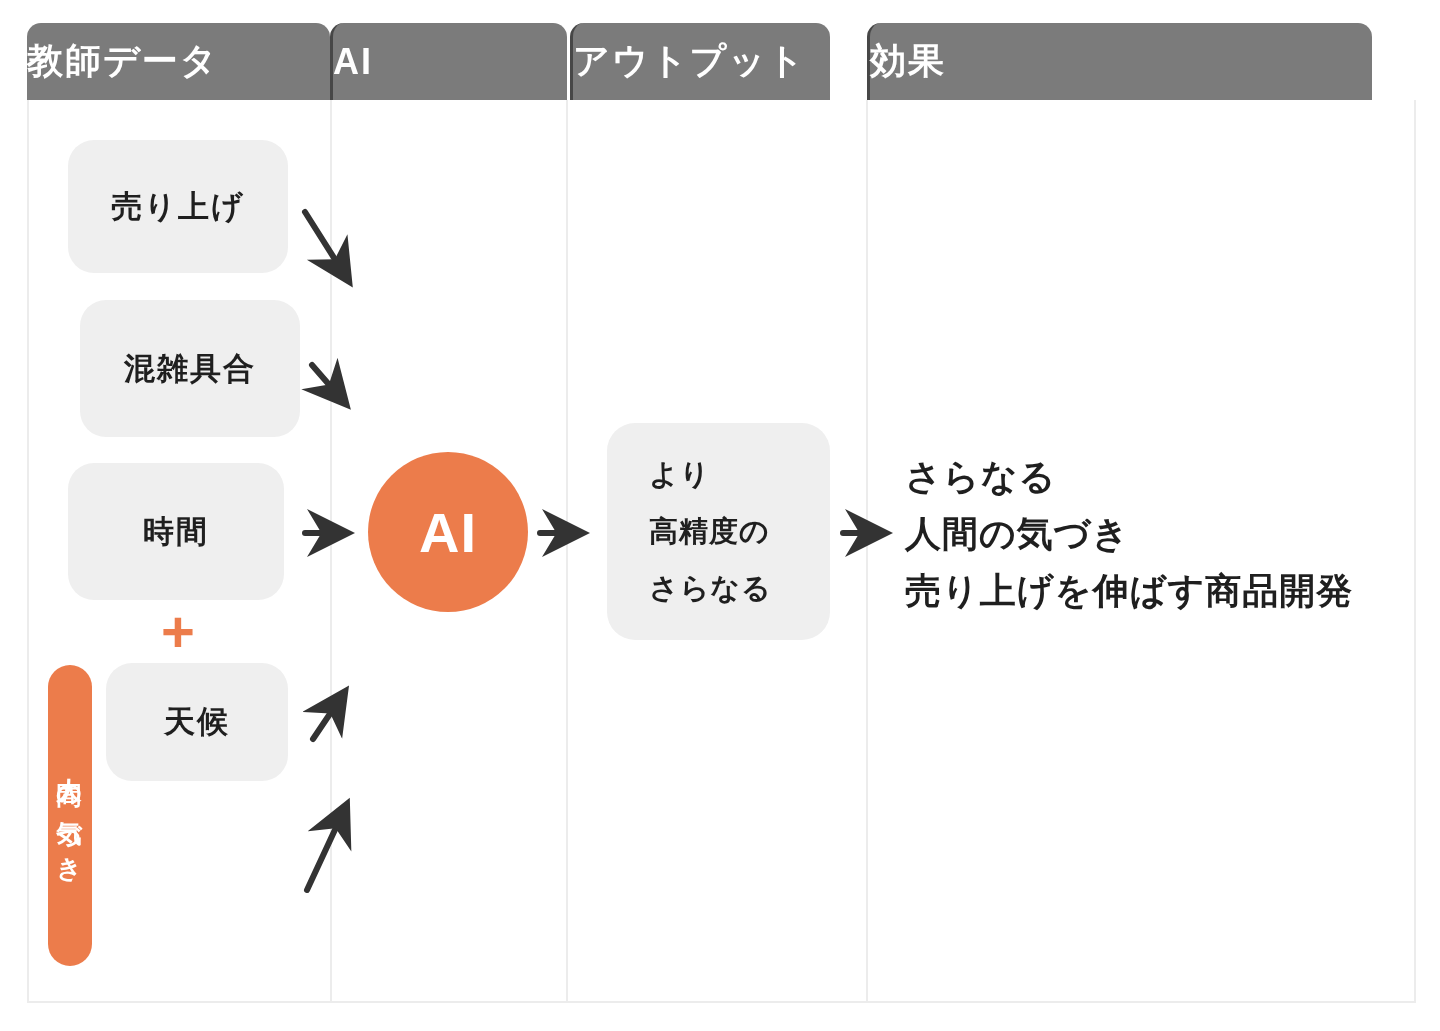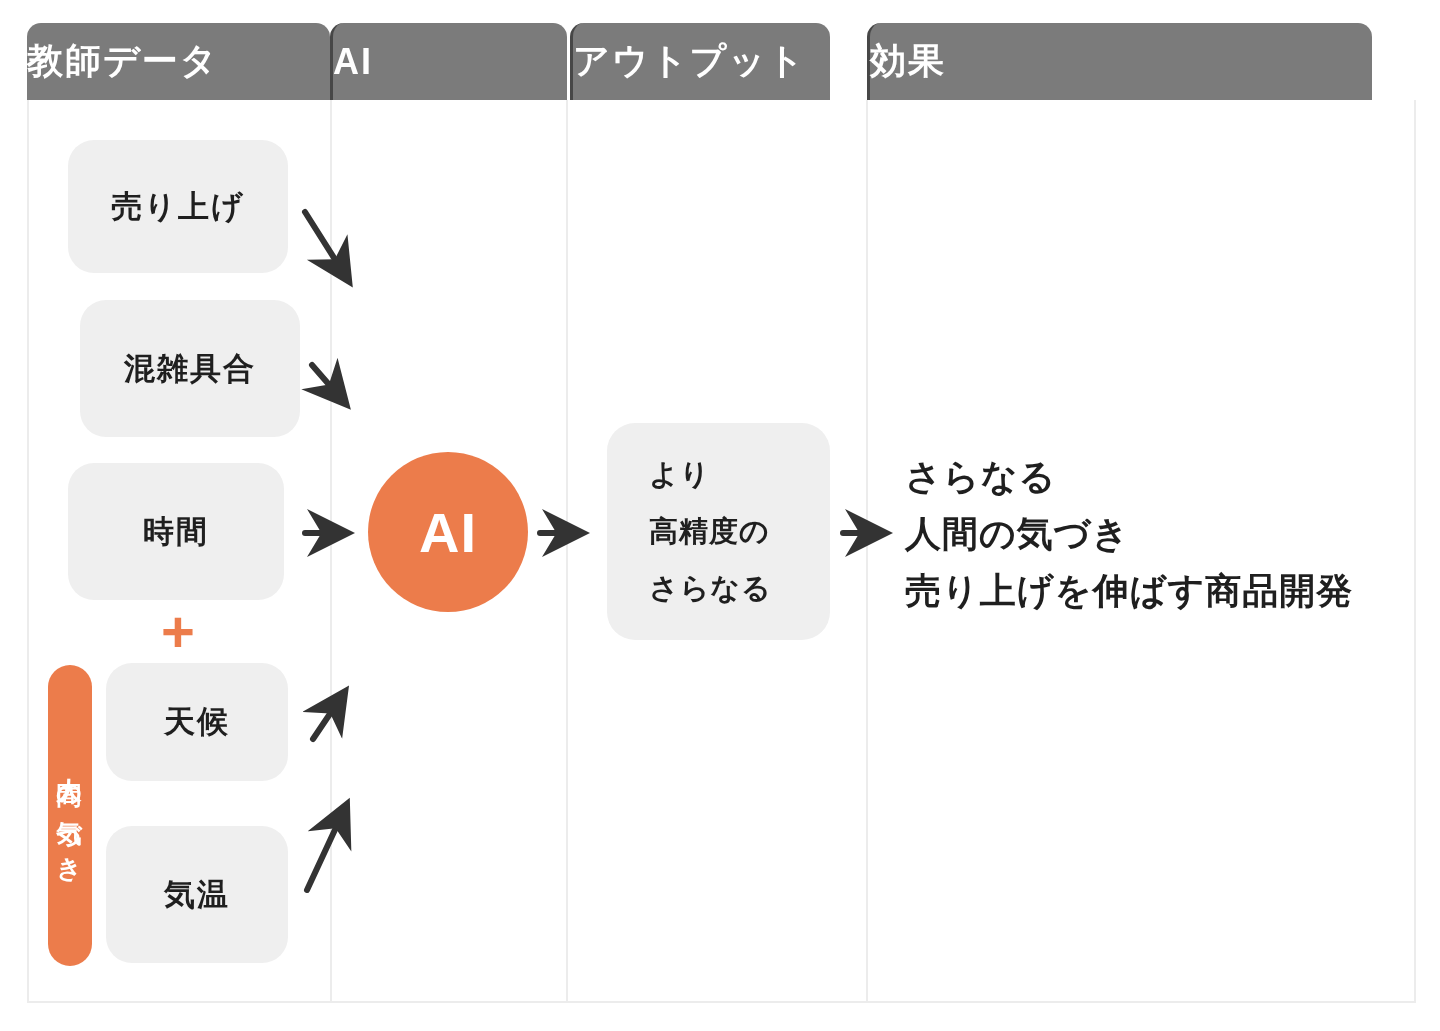--- a/index.html
+++ b/index.html
@@ -128,23 +128,20 @@
   </div>
   <div class="gbox box-crowd">
     <span>混雑具合</span>
   </div>
   <div class="gbox box-time">
     <span>時間</span>
   </div>
   <div class="gbox box-weather">
     <span>天候</span>
   </div>
-  <div class="gbox box-temp">
-    <span>気温</span>
-  </div>
 
   <div class="plus">+</div>
 
   <div class="pill">
     <span>人間の気づき</span>
   </div>
 
   <div class="ai-circle">
     <span>AI</span>
   </div>

